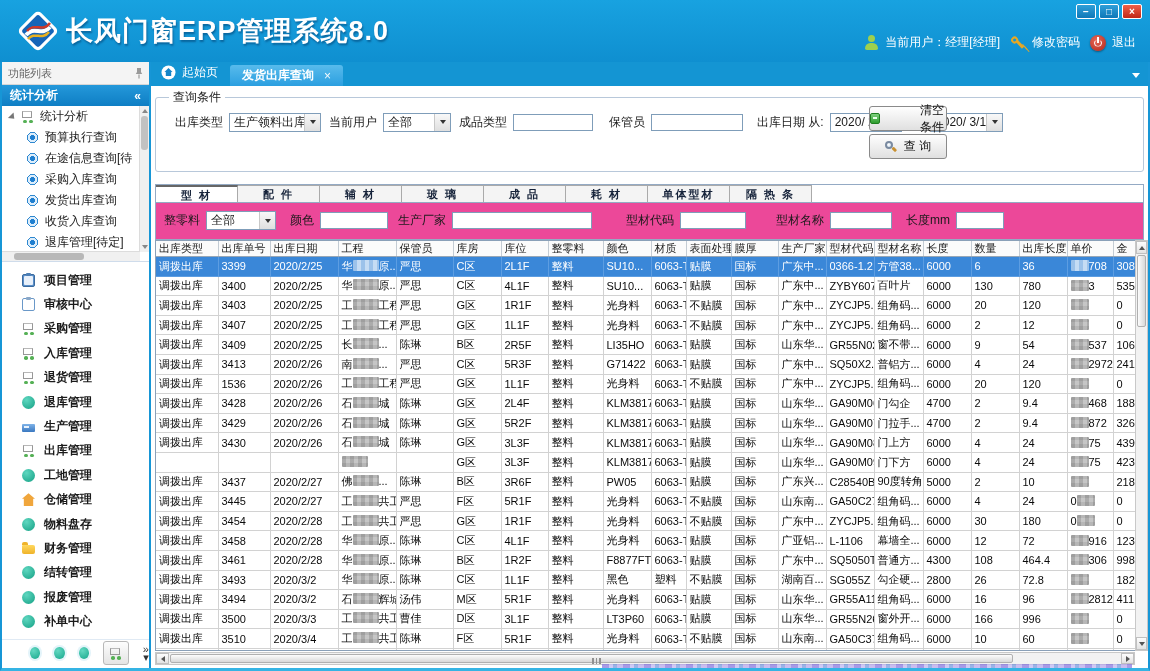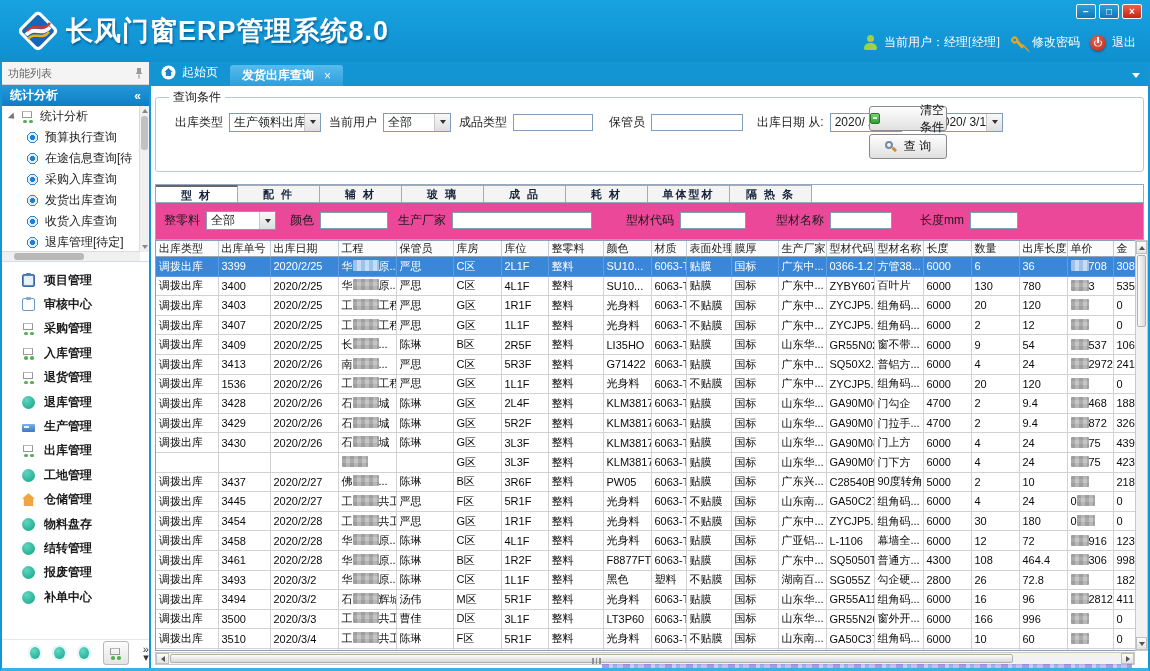--- a/index.html
+++ b/index.html
@@ -5,21 +5,21 @@
   html,body{margin:0;padding:0;}
   body{width:1150px;height:671px;font-family:"Liberation Sans","DejaVu Sans",sans-serif;overflow:hidden;background:#fff;}
   #app{position:relative;width:1150px;height:671px;box-sizing:border-box;border-left:2px solid #1796d6;border-right:2px solid #1796d6;border-bottom:3px solid #35b4e4;background:#fff;}
   
   #titlebar{position:absolute;top:0;left:-2px;right:-2px;height:62px;background:linear-gradient(#18a2e0,#0f8fd0);}
   #logo{position:absolute;left:16px;top:9px;}
   #apptitle{position:absolute;left:66px;top:13px;font-size:27px;font-weight:bold;color:#fff;letter-spacing:1px;text-shadow:1px 2px 2px rgba(0,60,110,.55);}
   #winctl{position:absolute;top:4px;right:8px;display:flex;gap:3px;}
   .wbtn{width:20px;height:15px;box-sizing:border-box;border:1px solid #fff;border-radius:2px;background:linear-gradient(#2f9fd8,#0f78b8);color:#fff;font-size:10px;line-height:13px;text-align:center;font-weight:bold;}
   .wbtn.close{background:linear-gradient(#f06048,#c02818);}
-  #userbar{position:absolute;top:34px;right:14px;display:flex;align-items:center;gap:10px;color:#fff;font-size:12px;font-family:Liberation Serif, serif;}
+  #userbar{position:absolute;top:34px;right:14px;display:flex;align-items:center;gap:10px;color:#fff;font-size:12px;}
   .ub-sec{display:flex;align-items:center;gap:6px;}
   .u-ico{width:15px;height:15px;position:relative;}
   .u-ico::before{content:"";position:absolute;left:4px;top:0;width:7px;height:7px;border-radius:50%;background:#9ed04e;}
   .u-ico::after{content:"";position:absolute;left:1px;bottom:0;width:13px;height:7px;border-radius:6px 6px 2px 2px;background:#9ed04e;}
   .k-ico{width:16px;height:16px;position:relative;transform:rotate(-42deg);}
   .k-ico::before{content:"";position:absolute;left:4px;top:0;width:7px;height:7px;border:2.5px solid #e8a822;border-radius:50%;box-sizing:border-box;}
   .k-ico::after{content:"";position:absolute;left:7px;top:6px;width:2.5px;height:9px;background:#e8a822;box-shadow:2px 5px 0 -1px #e8a822,2px 8px 0 -1px #e8a822;}
   .p-ico{width:16px;height:16px;border-radius:50%;background:radial-gradient(circle at 40% 35%,#e86858,#b02418);position:relative;box-shadow:0 1px 2px rgba(0,0,0,.4);}
   .p-ico::before{content:"";position:absolute;left:4px;top:4px;width:8px;height:8px;border:1.5px solid #fff;border-radius:50%;box-sizing:border-box;clip-path:polygon(0 28%,100% 28%,100% 100%,0 100%);}
   .p-ico::after{content:"";position:absolute;left:7px;top:2px;width:2px;height:6px;background:#fff;}
@@ -247,20 +247,24 @@
         </div>
         <div class="menu-item">
           <span class="ic ic-home"></span>
           <span>仓储管理</span>
         </div>
         <div class="menu-item">
           <span class="ic ic-circle"></span>
           <span>物料盘存</span>
         </div>
         <div class="menu-item">
+          <span class="ic ic-folder"></span>
+          <span>财务管理</span>
+        </div>
+        <div class="menu-item">
           <span class="ic ic-circle"></span>
           <span>结转管理</span>
         </div>
         <div class="menu-item">
           <span class="ic ic-circle"></span>
           <span>报废管理</span>
         </div>
         <div class="menu-item">
           <span class="ic ic-circle"></span>
           <span>补单中心</span>
@@ -349,21 +353,21 @@
             <span class="ca"></span>
           </span>
         <span class="lbl" style="margin-left:14px">颜色</span>
         <input class="ti" style="width: 68px;">
         <span class="lbl" style="margin-left:10px">生产厂家</span>
         <input class="ti" style="width: 140px;">
         <span class="lbl" style="margin-left:34px">型材代码</span>
         <input class="ti" style="width: 66px;">
         <span class="lbl" style="margin-left:30px">型材名称</span>
         <input class="ti" style="width: 62px;">
-        <span class="lbl" style="margin-left:28px">长度mm</span>
+        <span class="lbl" style="margin-left:14px">长度mm</span>
         <input class="ti" style="width: 48px;">
       </div>
     </div>
 
     <div id="results-title">查询结果</div>
 
     <div id="gridwrap">
       <table style="width: 984px;">
         <colgroup id="cols">
             <col style="width: 62px;">

